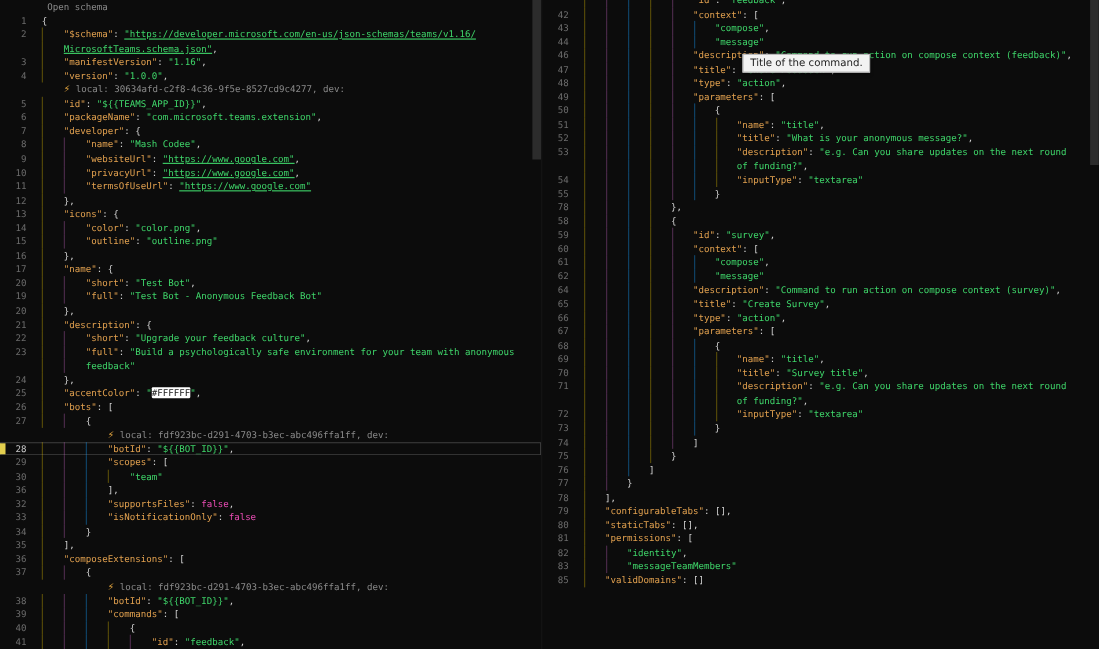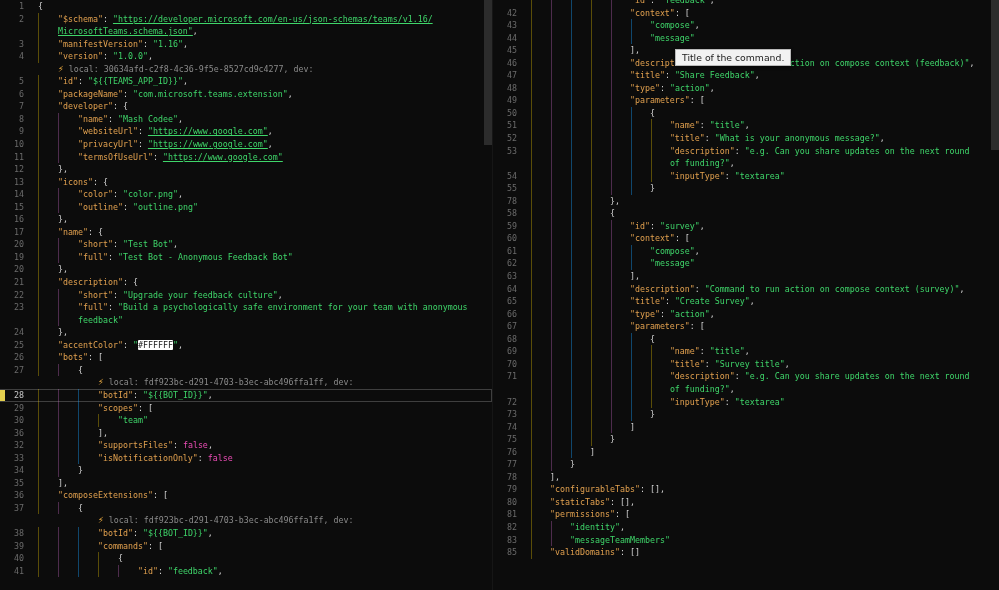--- a/index.html
+++ b/index.html
@@ -50,20 +50,21 @@
     font-size:9.3px; line-height:11px;
     box-shadow:0 1px 3px rgba(0,0,0,0.55);
   }
 </style>
 </head>
 <body>
 
 <div class="editor">
   <div class="pane left">
     <div class="rows">
+        <div class="row"><span class="ln"></span><span class="code"><span class="tk-l"> Open schema</span></span></div>
         <div class="row"><span class="ln">1</span><span class="code"><span class="tk-w">{</span></span></div>
         <div class="row"><span class="ln">2</span><span class="guide g0" style="left: 38px;"></span><span class="code"><span class="tk-w">    </span><span class="tk-k">"$schema"</span><span class="tk-w">: </span><span class="tk-u">"https://developer.microsoft.com/en-us/json-schemas/teams/v1.16/</span></span></div>
         <div class="row"><span class="ln"></span><span class="guide g0" style="left: 38px;"></span><span class="code"><span class="tk-w">    </span><span class="tk-u">MicrosoftTeams.schema.json"</span><span class="tk-w">,</span></span></div>
         <div class="row"><span class="ln">3</span><span class="guide g0" style="left: 38px;"></span><span class="code"><span class="tk-w">    </span><span class="tk-k">"manifestVersion"</span><span class="tk-w">: </span><span class="tk-s">"1.16"</span><span class="tk-w">,</span></span></div>
         <div class="row"><span class="ln">4</span><span class="guide g0" style="left: 38px;"></span><span class="code"><span class="tk-w">    </span><span class="tk-k">"version"</span><span class="tk-w">: </span><span class="tk-s">"1.0.0"</span><span class="tk-w">,</span></span></div>
         <div class="row"><span class="ln"></span><span class="code"><span class="tk-w">    </span><span class="tk-z">⚡</span><span class="tk-l"> local: 30634afd-c2f8-4c36-9f5e-8527cd9c4277, dev:</span></span></div>
         <div class="row"><span class="ln">5</span><span class="guide g0" style="left: 38px;"></span><span class="code"><span class="tk-w">    </span><span class="tk-k">"id"</span><span class="tk-w">: </span><span class="tk-s">"${{TEAMS_APP_ID}}"</span><span class="tk-w">,</span></span></div>
         <div class="row"><span class="ln">6</span><span class="guide g0" style="left: 38px;"></span><span class="code"><span class="tk-w">    </span><span class="tk-k">"packageName"</span><span class="tk-w">: </span><span class="tk-s">"com.microsoft.teams.extension"</span><span class="tk-w">,</span></span></div>
         <div class="row"><span class="ln">7</span><span class="guide g0" style="left: 38px;"></span><span class="code"><span class="tk-w">    </span><span class="tk-k">"developer"</span><span class="tk-w">: {</span></span></div>
         <div class="row"><span class="ln">8</span><span class="guide g0" style="left: 38px;"></span><span class="guide g1" style="left: 58px;"></span><span class="code"><span class="tk-w">        </span><span class="tk-k">"name"</span><span class="tk-w">: </span><span class="tk-s">"Mash Codee"</span><span class="tk-w">,</span></span></div>
@@ -107,39 +108,37 @@
     <div class="scrollbar">
       <div class="thumb"></div>
     </div>
   </div>
   <div class="pane right">
     <div class="rows">
         <div class="row"><span class="ln"></span><span class="guide g0" style="left: 38px;"></span><span class="guide g1" style="left: 58px;"></span><span class="guide g2" style="left: 78px;"></span><span class="guide g0" style="left: 98px;"></span><span class="guide g1" style="left: 118px;"></span><span class="code"><span class="tk-w">                    </span><span class="tk-k">"id"</span><span class="tk-w">: </span><span class="tk-s">"feedback"</span><span class="tk-w">,</span></span></div>
         <div class="row"><span class="ln">42</span><span class="guide g0" style="left: 38px;"></span><span class="guide g1" style="left: 58px;"></span><span class="guide g2" style="left: 78px;"></span><span class="guide g0" style="left: 98px;"></span><span class="guide g1" style="left: 118px;"></span><span class="code"><span class="tk-w">                    </span><span class="tk-k">"context"</span><span class="tk-w">: [</span></span></div>
         <div class="row"><span class="ln">43</span><span class="guide g0" style="left: 38px;"></span><span class="guide g1" style="left: 58px;"></span><span class="guide g2" style="left: 78px;"></span><span class="guide g0" style="left: 98px;"></span><span class="guide g1" style="left: 118px;"></span><span class="guide g2" style="left: 138px;"></span><span class="code"><span class="tk-w">                        </span><span class="tk-s">"compose"</span><span class="tk-w">,</span></span></div>
         <div class="row"><span class="ln">44</span><span class="guide g0" style="left: 38px;"></span><span class="guide g1" style="left: 58px;"></span><span class="guide g2" style="left: 78px;"></span><span class="guide g0" style="left: 98px;"></span><span class="guide g1" style="left: 118px;"></span><span class="guide g2" style="left: 138px;"></span><span class="code"><span class="tk-w">                        </span><span class="tk-s">"message"</span></span></div>
-        <div class="row"><span class="ln">45</span><span class="guide g0" style="left: 38px;"></span><span class="guide g1" style="left: 58px;"></span><span class="guide g2" style="left: 78px;"></span><span class="guide g0" style="left: 98px;"></span><span class="guide g1" style="left: 118px;"></span><span class="code"><span class="tk-w">                    ],</span></span></div>
         <div class="row"><span class="ln">46</span><span class="guide g0" style="left: 38px;"></span><span class="guide g1" style="left: 58px;"></span><span class="guide g2" style="left: 78px;"></span><span class="guide g0" style="left: 98px;"></span><span class="guide g1" style="left: 118px;"></span><span class="code"><span class="tk-w">                    </span><span class="tk-k">"description"</span><span class="tk-w">: </span><span class="tk-s">"Command to run action on compose context (feedback)"</span><span class="tk-w">,</span></span></div>
         <div class="row"><span class="ln">47</span><span class="guide g0" style="left: 38px;"></span><span class="guide g1" style="left: 58px;"></span><span class="guide g2" style="left: 78px;"></span><span class="guide g0" style="left: 98px;"></span><span class="guide g1" style="left: 118px;"></span><span class="code"><span class="tk-w">                    </span><span class="tk-k">"title"</span><span class="tk-w">: </span><span class="tk-s">"Share Feedback"</span><span class="tk-w">,</span></span></div>
         <div class="row"><span class="ln">48</span><span class="guide g0" style="left: 38px;"></span><span class="guide g1" style="left: 58px;"></span><span class="guide g2" style="left: 78px;"></span><span class="guide g0" style="left: 98px;"></span><span class="guide g1" style="left: 118px;"></span><span class="code"><span class="tk-w">                    </span><span class="tk-k">"type"</span><span class="tk-w">: </span><span class="tk-s">"action"</span><span class="tk-w">,</span></span></div>
         <div class="row"><span class="ln">49</span><span class="guide g0" style="left: 38px;"></span><span class="guide g1" style="left: 58px;"></span><span class="guide g2" style="left: 78px;"></span><span class="guide g0" style="left: 98px;"></span><span class="guide g1" style="left: 118px;"></span><span class="code"><span class="tk-w">                    </span><span class="tk-k">"parameters"</span><span class="tk-w">: [</span></span></div>
         <div class="row"><span class="ln">50</span><span class="guide g0" style="left: 38px;"></span><span class="guide g1" style="left: 58px;"></span><span class="guide g2" style="left: 78px;"></span><span class="guide g0" style="left: 98px;"></span><span class="guide g1" style="left: 118px;"></span><span class="guide g2" style="left: 138px;"></span><span class="code"><span class="tk-w">                        {</span></span></div>
         <div class="row"><span class="ln">51</span><span class="guide g0" style="left: 38px;"></span><span class="guide g1" style="left: 58px;"></span><span class="guide g2" style="left: 78px;"></span><span class="guide g0" style="left: 98px;"></span><span class="guide g1" style="left: 118px;"></span><span class="guide g2" style="left: 138px;"></span><span class="guide g0" style="left: 158px;"></span><span class="code"><span class="tk-w">                            </span><span class="tk-k">"name"</span><span class="tk-w">: </span><span class="tk-s">"title"</span><span class="tk-w">,</span></span></div>
         <div class="row"><span class="ln">52</span><span class="guide g0" style="left: 38px;"></span><span class="guide g1" style="left: 58px;"></span><span class="guide g2" style="left: 78px;"></span><span class="guide g0" style="left: 98px;"></span><span class="guide g1" style="left: 118px;"></span><span class="guide g2" style="left: 138px;"></span><span class="guide g0" style="left: 158px;"></span><span class="code"><span class="tk-w">                            </span><span class="tk-k">"title"</span><span class="tk-w">: </span><span class="tk-s">"What is your anonymous message?"</span><span class="tk-w">,</span></span></div>
         <div class="row"><span class="ln">53</span><span class="guide g0" style="left: 38px;"></span><span class="guide g1" style="left: 58px;"></span><span class="guide g2" style="left: 78px;"></span><span class="guide g0" style="left: 98px;"></span><span class="guide g1" style="left: 118px;"></span><span class="guide g2" style="left: 138px;"></span><span class="guide g0" style="left: 158px;"></span><span class="code"><span class="tk-w">                            </span><span class="tk-k">"description"</span><span class="tk-w">: </span><span class="tk-s">"e.g. Can you share updates on the next round</span></span></div>
         <div class="row"><span class="ln"></span><span class="guide g0" style="left: 38px;"></span><span class="guide g1" style="left: 58px;"></span><span class="guide g2" style="left: 78px;"></span><span class="guide g0" style="left: 98px;"></span><span class="guide g1" style="left: 118px;"></span><span class="guide g2" style="left: 138px;"></span><span class="guide g0" style="left: 158px;"></span><span class="code"><span class="tk-w">                            </span><span class="tk-s">of funding?"</span><span class="tk-w">,</span></span></div>
         <div class="row"><span class="ln">54</span><span class="guide g0" style="left: 38px;"></span><span class="guide g1" style="left: 58px;"></span><span class="guide g2" style="left: 78px;"></span><span class="guide g0" style="left: 98px;"></span><span class="guide g1" style="left: 118px;"></span><span class="guide g2" style="left: 138px;"></span><span class="guide g0" style="left: 158px;"></span><span class="code"><span class="tk-w">                            </span><span class="tk-k">"inputType"</span><span class="tk-w">: </span><span class="tk-s">"textarea"</span></span></div>
         <div class="row"><span class="ln">55</span><span class="guide g0" style="left: 38px;"></span><span class="guide g1" style="left: 58px;"></span><span class="guide g2" style="left: 78px;"></span><span class="guide g0" style="left: 98px;"></span><span class="guide g1" style="left: 118px;"></span><span class="guide g2" style="left: 138px;"></span><span class="code"><span class="tk-w">                        }</span></span></div>
         <div class="row"><span class="ln">78</span><span class="guide g0" style="left: 38px;"></span><span class="guide g1" style="left: 58px;"></span><span class="guide g2" style="left: 78px;"></span><span class="guide g0" style="left: 98px;"></span><span class="code"><span class="tk-w">                },</span></span></div>
         <div class="row"><span class="ln">58</span><span class="guide g0" style="left: 38px;"></span><span class="guide g1" style="left: 58px;"></span><span class="guide g2" style="left: 78px;"></span><span class="guide g0" style="left: 98px;"></span><span class="code"><span class="tk-w">                {</span></span></div>
         <div class="row"><span class="ln">59</span><span class="guide g0" style="left: 38px;"></span><span class="guide g1" style="left: 58px;"></span><span class="guide g2" style="left: 78px;"></span><span class="guide g0" style="left: 98px;"></span><span class="guide g1" style="left: 118px;"></span><span class="code"><span class="tk-w">                    </span><span class="tk-k">"id"</span><span class="tk-w">: </span><span class="tk-s">"survey"</span><span class="tk-w">,</span></span></div>
         <div class="row"><span class="ln">60</span><span class="guide g0" style="left: 38px;"></span><span class="guide g1" style="left: 58px;"></span><span class="guide g2" style="left: 78px;"></span><span class="guide g0" style="left: 98px;"></span><span class="guide g1" style="left: 118px;"></span><span class="code"><span class="tk-w">                    </span><span class="tk-k">"context"</span><span class="tk-w">: [</span></span></div>
         <div class="row"><span class="ln">61</span><span class="guide g0" style="left: 38px;"></span><span class="guide g1" style="left: 58px;"></span><span class="guide g2" style="left: 78px;"></span><span class="guide g0" style="left: 98px;"></span><span class="guide g1" style="left: 118px;"></span><span class="guide g2" style="left: 138px;"></span><span class="code"><span class="tk-w">                        </span><span class="tk-s">"compose"</span><span class="tk-w">,</span></span></div>
         <div class="row"><span class="ln">62</span><span class="guide g0" style="left: 38px;"></span><span class="guide g1" style="left: 58px;"></span><span class="guide g2" style="left: 78px;"></span><span class="guide g0" style="left: 98px;"></span><span class="guide g1" style="left: 118px;"></span><span class="guide g2" style="left: 138px;"></span><span class="code"><span class="tk-w">                        </span><span class="tk-s">"message"</span></span></div>
-        <div class="row"><span class="ln">63</span><span class="guide g0" style="left: 38px;"></span><span class="guide g1" style="left: 58px;"></span><span class="guide g2" style="left: 78px;"></span><span class="guide g0" style="left: 98px;"></span><span class="guide g1" style="left: 118px;"></span><span class="code"><span class="tk-w">                    ],</span></span></div>
         <div class="row"><span class="ln">64</span><span class="guide g0" style="left: 38px;"></span><span class="guide g1" style="left: 58px;"></span><span class="guide g2" style="left: 78px;"></span><span class="guide g0" style="left: 98px;"></span><span class="guide g1" style="left: 118px;"></span><span class="code"><span class="tk-w">                    </span><span class="tk-k">"description"</span><span class="tk-w">: </span><span class="tk-s">"Command to run action on compose context (survey)"</span><span class="tk-w">,</span></span></div>
         <div class="row"><span class="ln">65</span><span class="guide g0" style="left: 38px;"></span><span class="guide g1" style="left: 58px;"></span><span class="guide g2" style="left: 78px;"></span><span class="guide g0" style="left: 98px;"></span><span class="guide g1" style="left: 118px;"></span><span class="code"><span class="tk-w">                    </span><span class="tk-k">"title"</span><span class="tk-w">: </span><span class="tk-s">"Create Survey"</span><span class="tk-w">,</span></span></div>
         <div class="row"><span class="ln">66</span><span class="guide g0" style="left: 38px;"></span><span class="guide g1" style="left: 58px;"></span><span class="guide g2" style="left: 78px;"></span><span class="guide g0" style="left: 98px;"></span><span class="guide g1" style="left: 118px;"></span><span class="code"><span class="tk-w">                    </span><span class="tk-k">"type"</span><span class="tk-w">: </span><span class="tk-s">"action"</span><span class="tk-w">,</span></span></div>
         <div class="row"><span class="ln">67</span><span class="guide g0" style="left: 38px;"></span><span class="guide g1" style="left: 58px;"></span><span class="guide g2" style="left: 78px;"></span><span class="guide g0" style="left: 98px;"></span><span class="guide g1" style="left: 118px;"></span><span class="code"><span class="tk-w">                    </span><span class="tk-k">"parameters"</span><span class="tk-w">: [</span></span></div>
         <div class="row"><span class="ln">68</span><span class="guide g0" style="left: 38px;"></span><span class="guide g1" style="left: 58px;"></span><span class="guide g2" style="left: 78px;"></span><span class="guide g0" style="left: 98px;"></span><span class="guide g1" style="left: 118px;"></span><span class="guide g2" style="left: 138px;"></span><span class="code"><span class="tk-w">                        {</span></span></div>
         <div class="row"><span class="ln">69</span><span class="guide g0" style="left: 38px;"></span><span class="guide g1" style="left: 58px;"></span><span class="guide g2" style="left: 78px;"></span><span class="guide g0" style="left: 98px;"></span><span class="guide g1" style="left: 118px;"></span><span class="guide g2" style="left: 138px;"></span><span class="guide g0" style="left: 158px;"></span><span class="code"><span class="tk-w">                            </span><span class="tk-k">"name"</span><span class="tk-w">: </span><span class="tk-s">"title"</span><span class="tk-w">,</span></span></div>
         <div class="row"><span class="ln">70</span><span class="guide g0" style="left: 38px;"></span><span class="guide g1" style="left: 58px;"></span><span class="guide g2" style="left: 78px;"></span><span class="guide g0" style="left: 98px;"></span><span class="guide g1" style="left: 118px;"></span><span class="guide g2" style="left: 138px;"></span><span class="guide g0" style="left: 158px;"></span><span class="code"><span class="tk-w">                            </span><span class="tk-k">"title"</span><span class="tk-w">: </span><span class="tk-s">"Survey title"</span><span class="tk-w">,</span></span></div>
         <div class="row"><span class="ln">71</span><span class="guide g0" style="left: 38px;"></span><span class="guide g1" style="left: 58px;"></span><span class="guide g2" style="left: 78px;"></span><span class="guide g0" style="left: 98px;"></span><span class="guide g1" style="left: 118px;"></span><span class="guide g2" style="left: 138px;"></span><span class="guide g0" style="left: 158px;"></span><span class="code"><span class="tk-w">                            </span><span class="tk-k">"description"</span><span class="tk-w">: </span><span class="tk-s">"e.g. Can you share updates on the next round</span></span></div>
         <div class="row"><span class="ln"></span><span class="guide g0" style="left: 38px;"></span><span class="guide g1" style="left: 58px;"></span><span class="guide g2" style="left: 78px;"></span><span class="guide g0" style="left: 98px;"></span><span class="guide g1" style="left: 118px;"></span><span class="guide g2" style="left: 138px;"></span><span class="guide g0" style="left: 158px;"></span><span class="code"><span class="tk-w">                            </span><span class="tk-s">of funding?"</span><span class="tk-w">,</span></span></div>
         <div class="row"><span class="ln">72</span><span class="guide g0" style="left: 38px;"></span><span class="guide g1" style="left: 58px;"></span><span class="guide g2" style="left: 78px;"></span><span class="guide g0" style="left: 98px;"></span><span class="guide g1" style="left: 118px;"></span><span class="guide g2" style="left: 138px;"></span><span class="guide g0" style="left: 158px;"></span><span class="code"><span class="tk-w">                            </span><span class="tk-k">"inputType"</span><span class="tk-w">: </span><span class="tk-s">"textarea"</span></span></div>

